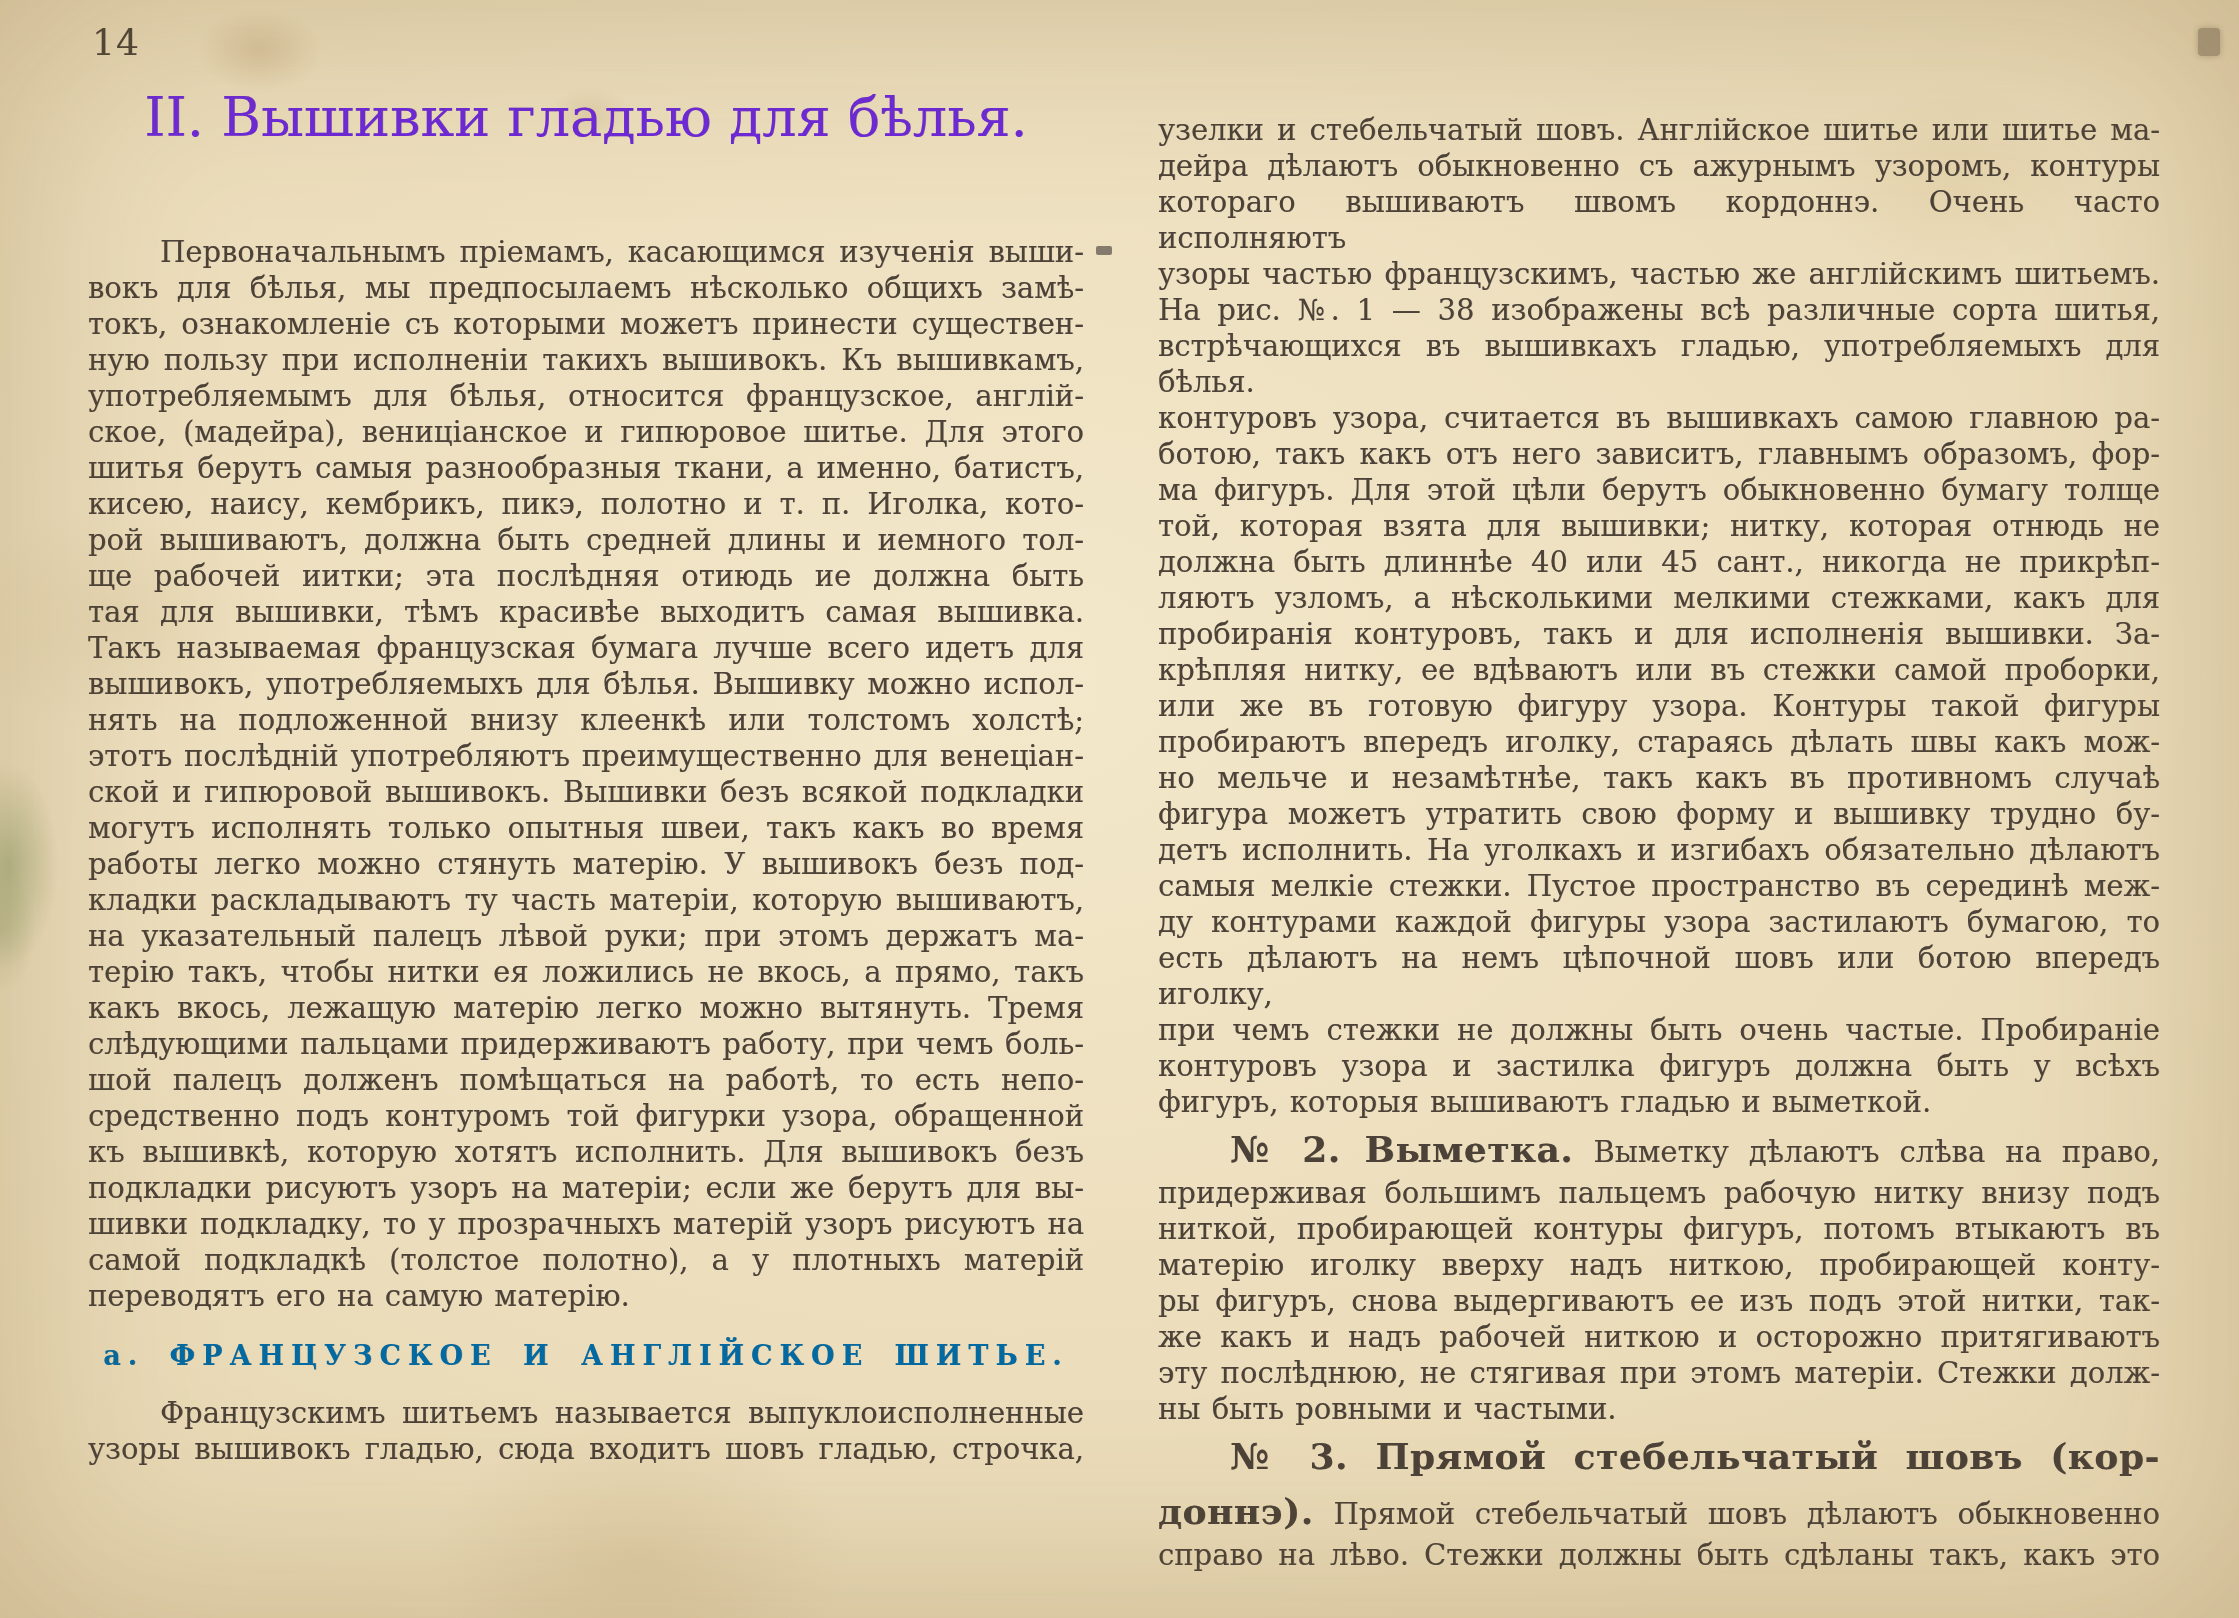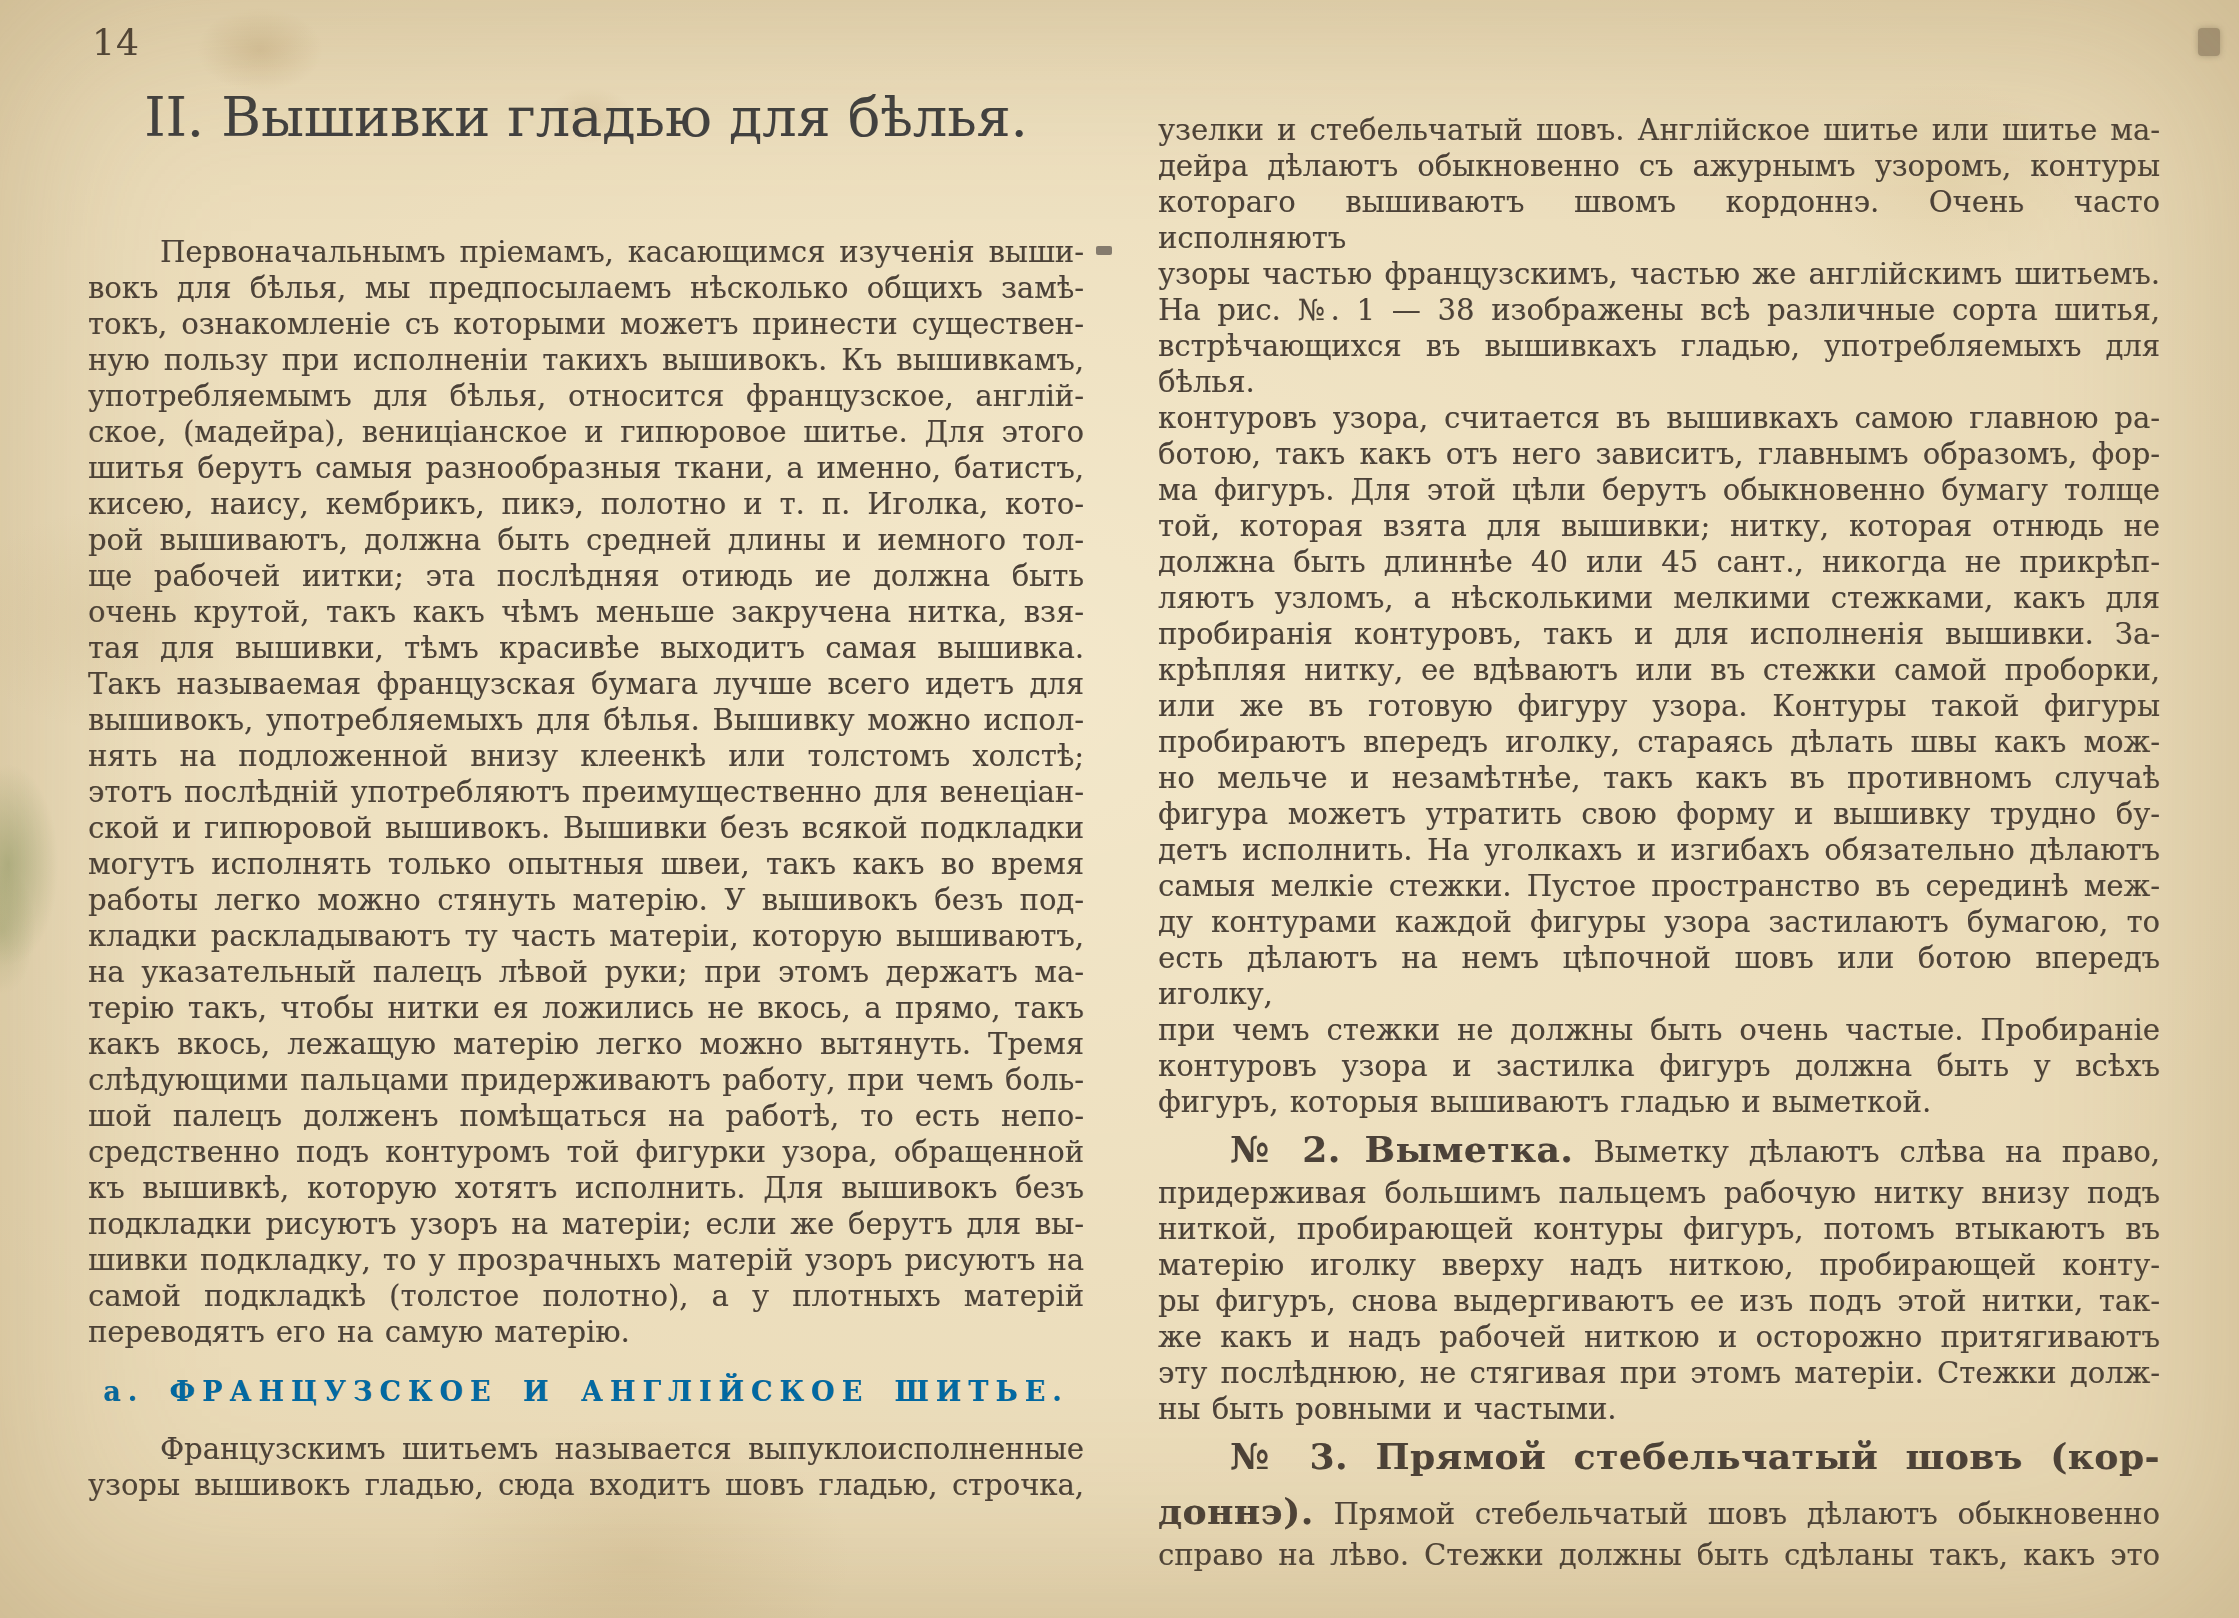--- a/index.html
+++ b/index.html
@@ -27,21 +27,21 @@
   .ink{color:#4c4238;text-shadow:0.4px 0.4px 0 rgba(76,66,56,0.35);}
   #page-number{
     position:absolute;left:92px;top:22px;
     font-size:36px;font-weight:normal;letter-spacing:1px;
   }
   .col{position:absolute;}
   #col-left{left:88px;top:86px;width:996px;}
   #col-right{left:1158px;top:112px;width:1002px;}
   .title{
     text-align:center;font-size:54px;line-height:64px;margin:0 0 84px 0;
-    color:#404040;white-space:nowrap;
+    color:#6d28d9;white-space:nowrap;
   }
   .line{
     font-size:29px;line-height:36px;
     text-align:justify;text-align-last:justify;
     word-spacing:2px;
   }
   .line.end{text-align-last:left;}
   .line.indent{text-indent:72px;}
   .line.withhead{line-height:46px;margin-top:6px;}
   .shead{font-weight:bold;font-size:36px;letter-spacing:0.5px;}
@@ -73,21 +73,20 @@
       <div class="line indent">Первоначальнымъ пріемамъ, касающимся изученія выши-</div>
       <div class="line">вокъ для бѣлья, мы предпосылаемъ нѣсколько общихъ замѣ-</div>
       <div class="line">токъ, ознакомленіе съ которыми можетъ принести существен-</div>
       <div class="line">ную пользу при исполненіи такихъ вышивокъ. Къ вышивкамъ,</div>
       <div class="line">употребляемымъ для бѣлья, относится французское, англій-</div>
       <div class="line">ское, (мадейра), вениціанское и гипюровое шитье. Для этого</div>
       <div class="line">шитья берутъ самыя разнообразныя ткани, а именно, батистъ,</div>
       <div class="line">кисею, наису, кембрикъ, пикэ, полотно и т. п. Иголка, кото-</div>
       <div class="line">рой вышиваютъ, должна быть средней длины и иемного тол-</div>
       <div class="line">ще рабочей иитки; эта послѣдняя отиюдь ие должна быть</div>
-      <div class="line">очень крутой, такъ какъ чѣмъ меньше закручена нитка, взя-</div>
       <div class="line">тая для вышивки, тѣмъ красивѣе выходитъ самая вышивка.</div>
       <div class="line">Такъ называемая французская бумага лучше всего идетъ для</div>
       <div class="line">вышивокъ, употребляемыхъ для бѣлья. Вышивку можно испол-</div>
       <div class="line">нять на подложенной внизу клеенкѣ или толстомъ холстѣ;</div>
       <div class="line">этотъ послѣдній употребляютъ преимущественно для венеціан-</div>
       <div class="line">ской и гипюровой вышивокъ. Вышивки безъ всякой подкладки</div>
       <div class="line">могутъ исполнять только опытныя швеи, такъ какъ во время</div>
       <div class="line">работы легко можно стянуть матерію. У вышивокъ безъ под-</div>
       <div class="line">кладки раскладываютъ ту часть матеріи, которую вышиваютъ,</div>
       <div class="line">на указательный палецъ лѣвой руки; при этомъ держатъ ма-</div>

